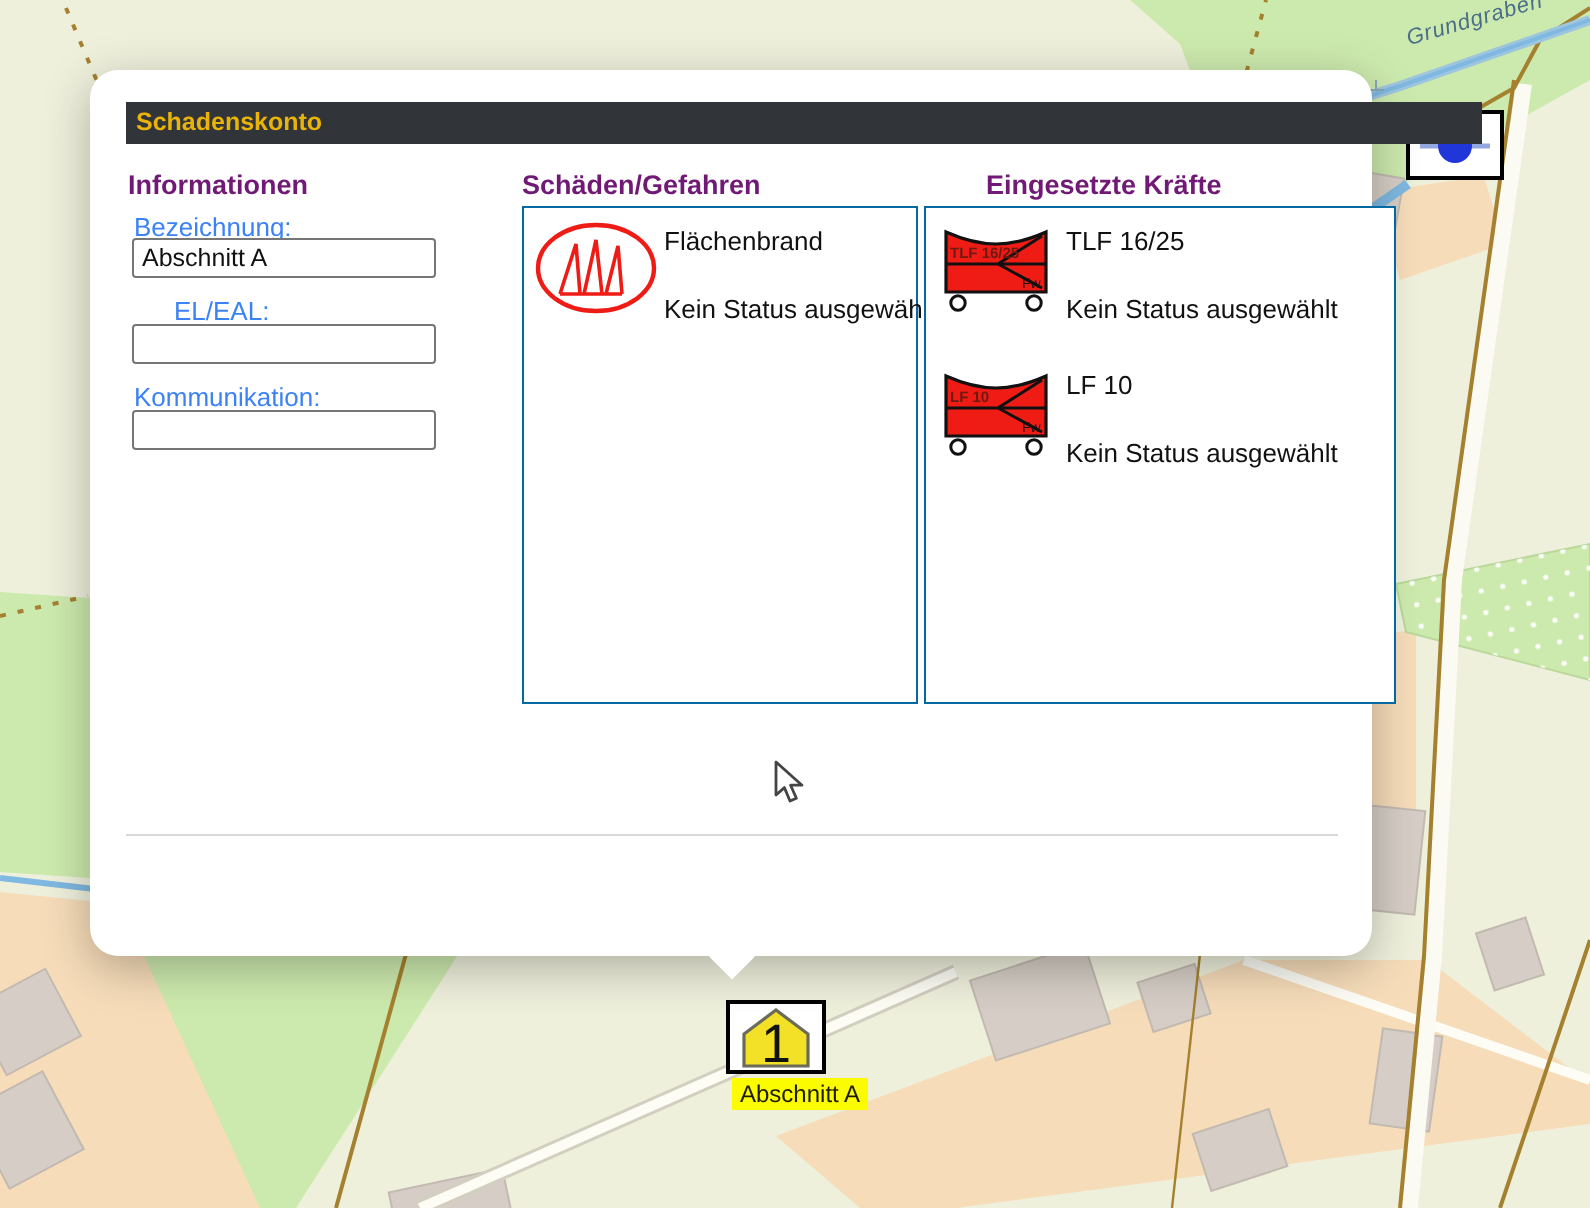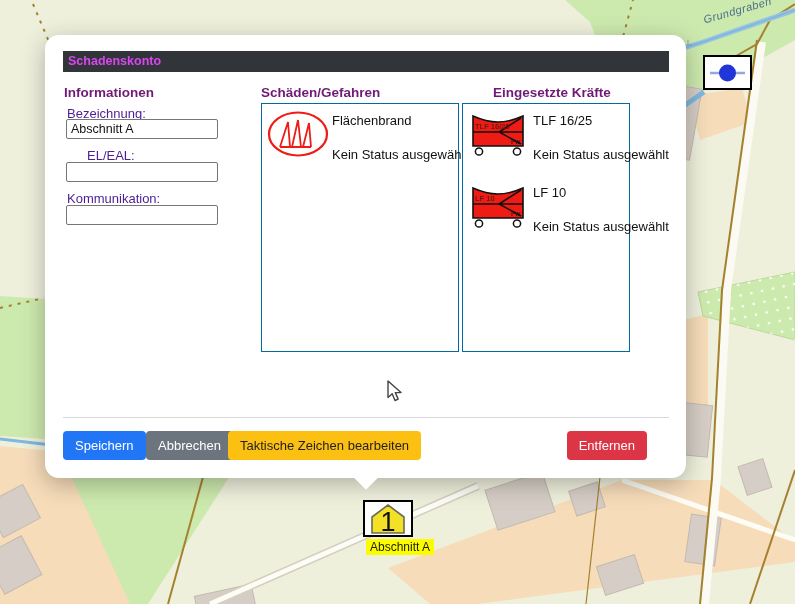--- a/index.html
+++ b/index.html
@@ -26,24 +26,24 @@
   .marker-label{position:absolute;left:366px;top:539px;background:var(--c-label-highlight);
     color:#1c1c00;font-size:12px;padding:1px 4px;white-space:nowrap;}
   
   .map-tool{position:absolute;left:703px;top:55px;width:49px;height:35px;background:#fff;
     border:2px solid #000;display:flex;align-items:center;justify-content:center;cursor:pointer;}
   
   .dialog{position:absolute;left:45px;top:35px;width:641px;height:443px;background:#fff;
     border-radius:14px;box-shadow:0 6px 24px rgba(0,0,0,.28);}
   .dialog::after{content:"";position:absolute;left:312px;bottom:-8px;width:18px;height:18px;
     background:#fff;transform:rotate(45deg);}
-  .titlebar{position:absolute;left:18px;top:16px;width:606px;height:21px;background:#313539;
-    color:#d946ef;font-size:12.5px;font-weight:bold;line-height:21px;padding-left:5px;}
+  .titlebar{position:absolute;left:18px;top:16px;width:678px;height:21px;background:#313539;
+    color:#eab308;font-size:12.5px;font-weight:bold;line-height:21px;padding-left:5px;}
   .sec-head{position:absolute;font-size:13.5px;font-weight:bold;color:#701a75;}
-  .fld-label{position:absolute;font-size:13px;color:#4c1d95;}
+  .fld-label{position:absolute;font-size:13px;color:#3b82f6;}
   .fld-input{position:absolute;width:152px;height:20px;border:1px solid #767676;border-radius:2px;
     font-family:"Liberation Sans",sans-serif;font-size:12.5px;padding:1px 4px;color:#111;background:#fff;}
   .listbox{position:absolute;width:198px;height:249px;border:1px solid #0369a1;background:#fff;}
   .lb-item{position:absolute;left:0;width:100%;cursor:pointer;}
   .lb-name,.lb-status{position:absolute;left:70px;font-size:13px;color:#111;white-space:nowrap;}
   .divider{position:absolute;left:18px;top:382px;width:606px;border-top:1px solid #d8d8d8;}
   .btn-row{position:absolute;left:18px;top:396px;width:606px;height:30px;}
   .btn{position:absolute;top:0;height:29px;border:none;border-radius:4px;color:#fff;font-size:13px;
     font-family:"Liberation Sans",sans-serif;padding:0 12px;cursor:pointer;white-space:nowrap;}
   .btn-save{left:0;background:#2176f5;}
@@ -166,21 +166,21 @@
         <svg width="64" height="48" viewBox="0 0 64 48" style="position:absolute;left:4px;top:2px;">
           <ellipse cx="32" cy="24" rx="29" ry="21.5" fill="none" stroke="var(--c-symbol-red)" stroke-width="2.2"></ellipse>
           <path d="M14,37 L22,12 L24,37 M26,37 L32,10 L35,37 M37,37 L43,13 L45,37 M14,37 L45,37" fill="none" stroke="var(--c-symbol-red)" stroke-width="1.8"></path>
         </svg>
         <div class="lb-name" style="top:5px;">Flächenbrand</div>
         <div class="lb-status" style="top:39px;">Kein Status ausgewählt</div>
       </div>
     </div>
 
     <div class="sec-head" style="left:417px;top:50px;padding-left:31px;">Eingesetzte Kräfte</div>
-    <div class="listbox" style="left:417px;top:68px;width:168px;">
+    <div class="listbox" style="left:417px;top:68px;width:236px;">
 
       <div class="lb-item" style="top:4px;height:50px;">
         <svg width="56" height="47" viewBox="0 0 56 47" style="position:absolute;left:8px;top:2px;">
           <path d="M2,6 C20,14 34,14 52,6 L52,36 L2,36 Z" fill="var(--c-symbol-red)" stroke="#111" stroke-width="1.6"></path>
           <path d="M2,22 L52,22 M50,8 L28,22 L50,34" fill="none" stroke="#111" stroke-width="1.5"></path>
           <text x="4" y="19" font-size="7.5" font-weight="bold" fill="#6d1a12">TLF 16/25</text>
           <text x="40" y="34" font-size="7" fill="#111">Fw</text>
           <circle cx="8" cy="41.5" r="3.6" fill="#fff" stroke="#111" stroke-width="1.5"></circle>
           <circle cx="46" cy="41.5" r="3.6" fill="#fff" stroke="#111" stroke-width="1.5"></circle>
         </svg>
@@ -197,25 +197,19 @@
           <circle cx="8" cy="41.5" r="3.6" fill="#fff" stroke="#111" stroke-width="1.5"></circle>
           <circle cx="46" cy="41.5" r="3.6" fill="#fff" stroke="#111" stroke-width="1.5"></circle>
         </svg>
         <div class="lb-name" style="top:5px;">LF 10</div>
         <div class="lb-status" style="top:39px;">Kein Status ausgewählt</div>
       </div>
     </div>
 
     <div class="divider"></div>
 
-    <div class="btn-row">
-      <button class="btn btn-save">Speichern</button>
-      <button class="btn btn-cancel">Abbrechen</button>
-      <button class="btn btn-tactical">Taktische Zeichen bearbeiten</button>
-      <button class="btn btn-remove">Entfernen</button>
-    </div>
   </div>
 
   <svg class="cursor" width="20" height="24" viewBox="0 0 20 24">
     <path d="M1,1 L1,17.5 L5.2,13.8 L8,20.5 L11.2,19.1 L8.3,12.6 L14,12.6 Z" fill="#fff" stroke="#444" stroke-width="1.4" stroke-linejoin="round"></path>
   </svg>
 
 </div>
 
 </body></html>

